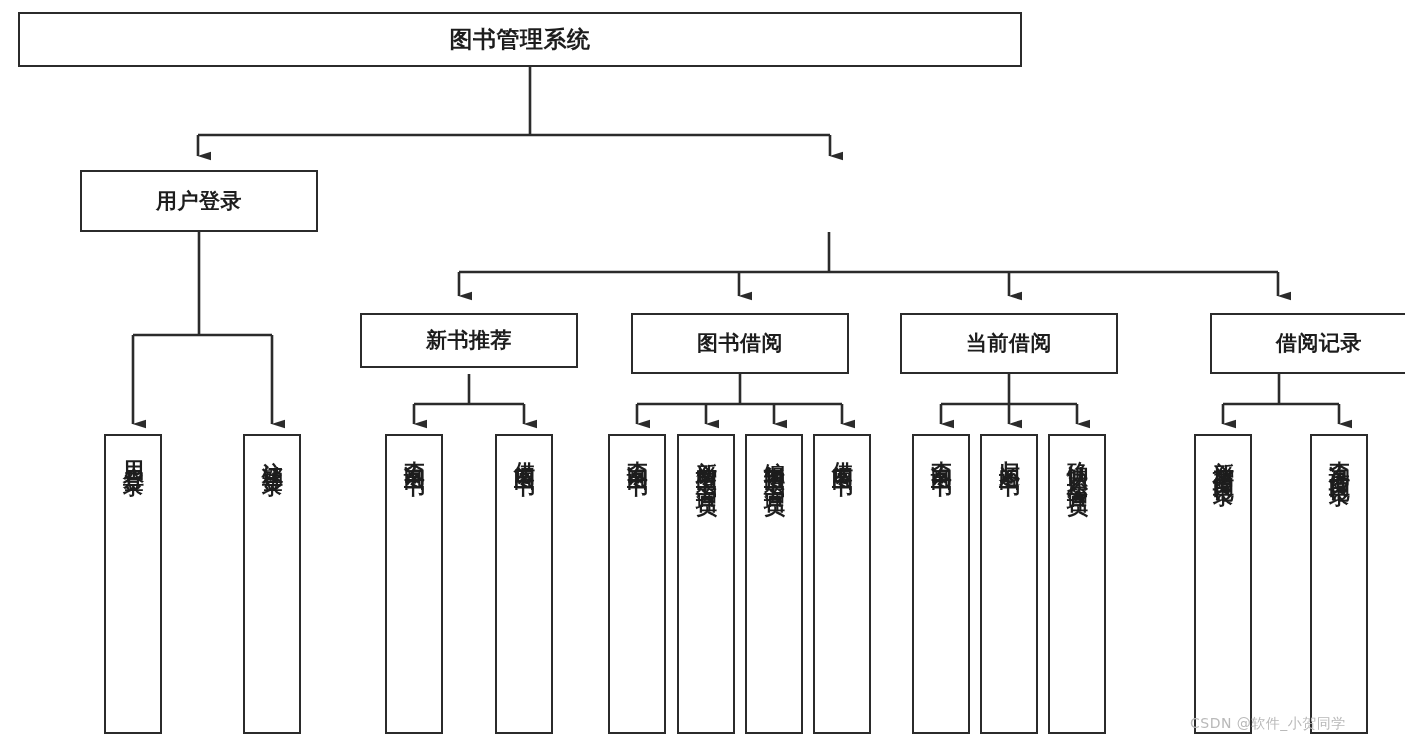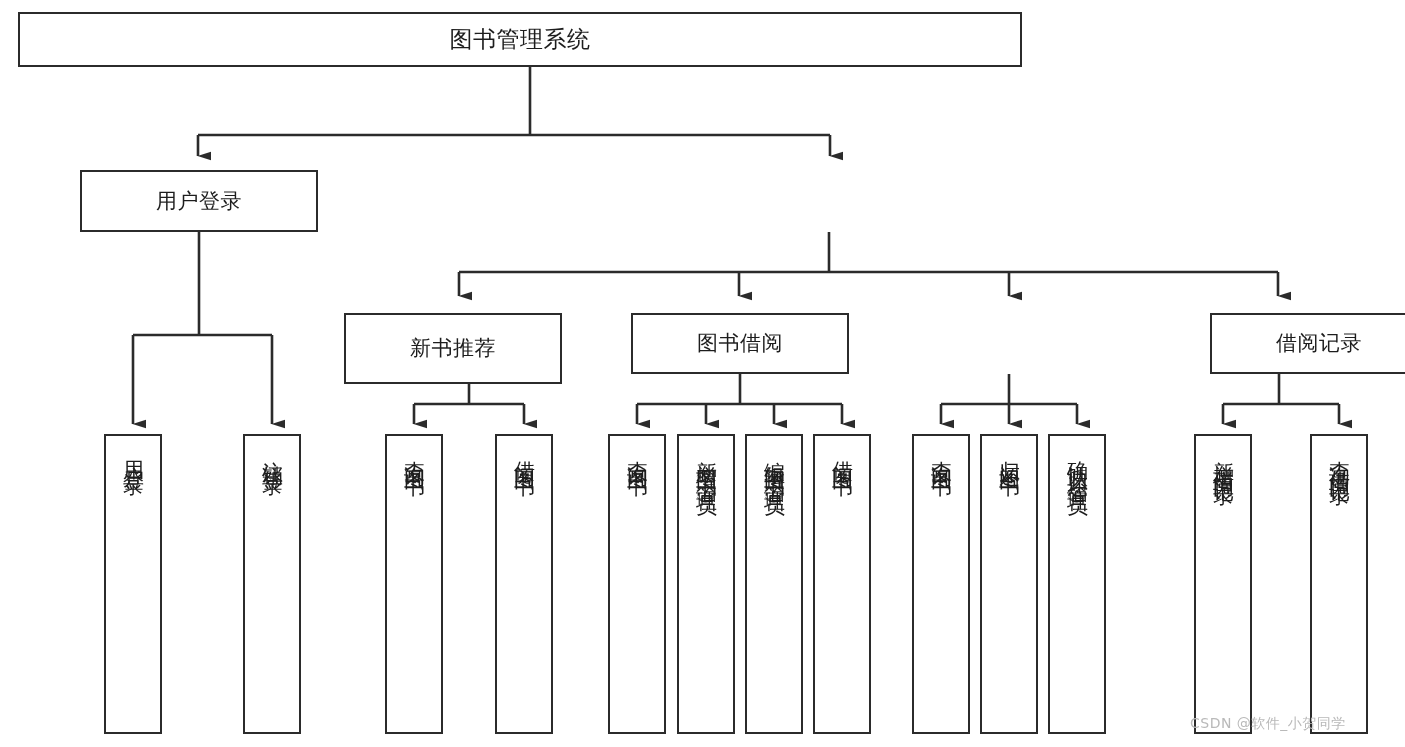--- a/index.html
+++ b/index.html
@@ -34,20 +34,21 @@
     align-items: center;
     justify-content: center;
     z-index: 2;
   }
   .node-label {
     color: #1d1d1d;
     text-align: center;
     line-height: 1.18;
     letter-spacing: 0.5px;
     white-space: nowrap;
+    font-weight: bold;
   }
   
   .node.root .node-label {
     font-size: 23px;
   }
   
   .node.branch .node-label {
     font-size: 21px;
   }
   
@@ -130,28 +131,31 @@
 
   <div class="node root" style="left:18px; top:12px; width:1004px; height:55px;">
     <span class="node-label">图书管理系统</span>
   </div>
 
   <div class="node branch" style="left:80px; top:170px; width:238px; height:62px;">
     <span class="node-label">用户登录</span>
   </div>
 
 
-  <div class="node branch" style="left:344px; top:313px; width:218px; height:71px;">
+  <div class="node branch" style="left:360px; top:313px; width:218px; height:55px;">
     <span class="node-label">新书推荐</span>
   </div>
 
   <div class="node branch" style="left:631px; top:313px; width:218px; height:61px;">
     <span class="node-label">图书借阅</span>
   </div>
 
+  <div class="node branch" style="left:900px; top:313px; width:218px; height:61px;">
+    <span class="node-label">当前借阅</span>
+  </div>
 
   <div class="node branch" style="left:1170px; top:313px; width:218px; height:61px;margin-left:40px;">
     <span class="node-label">借阅记录</span>
   </div>
 
   <div class="node leaf" style="left:104px; top:434px; width:58px; height:300px;">
     <span class="node-label">用户登录</span>
   </div>
 
   <div class="node leaf" style="left:243px; top:434px; width:58px; height:300px;">

